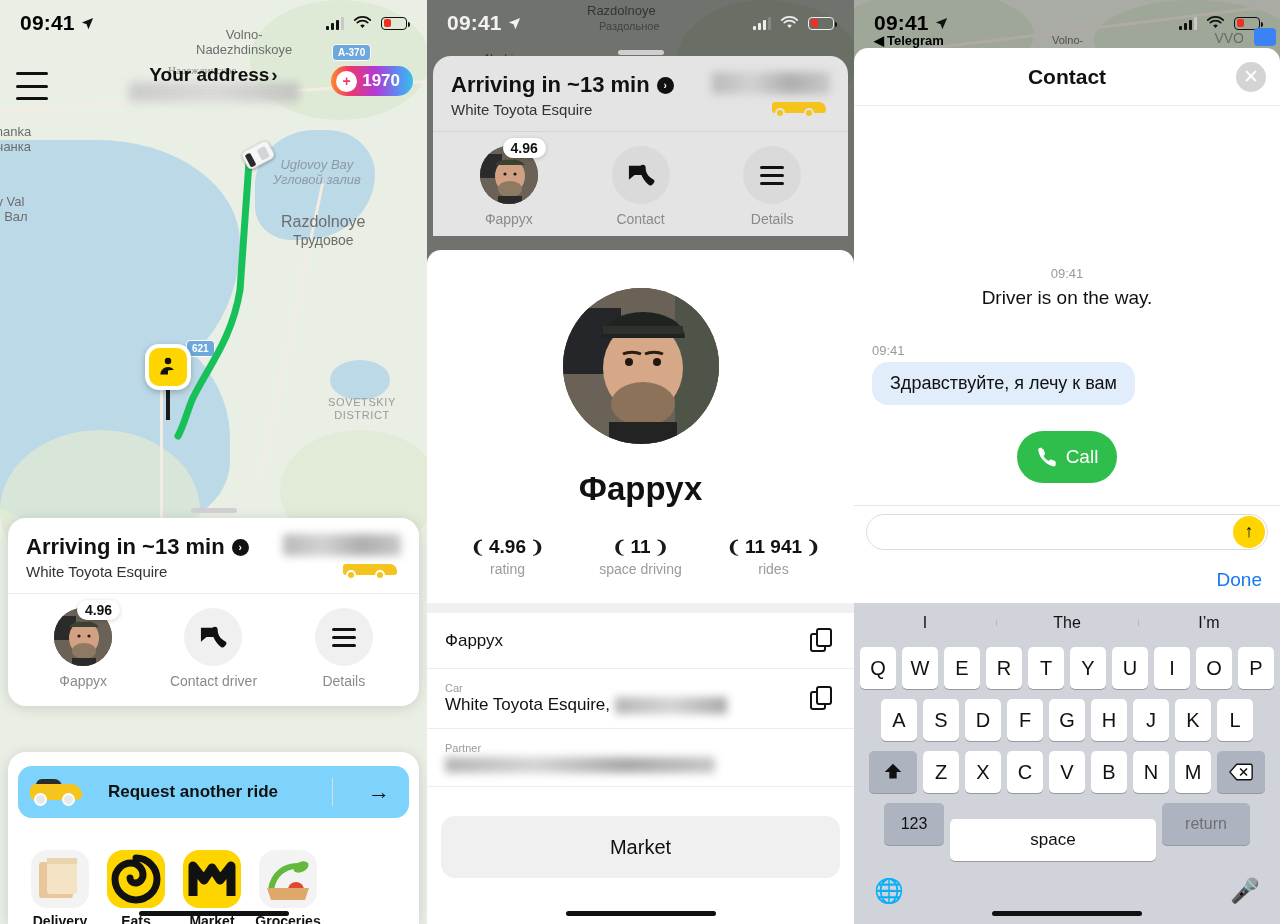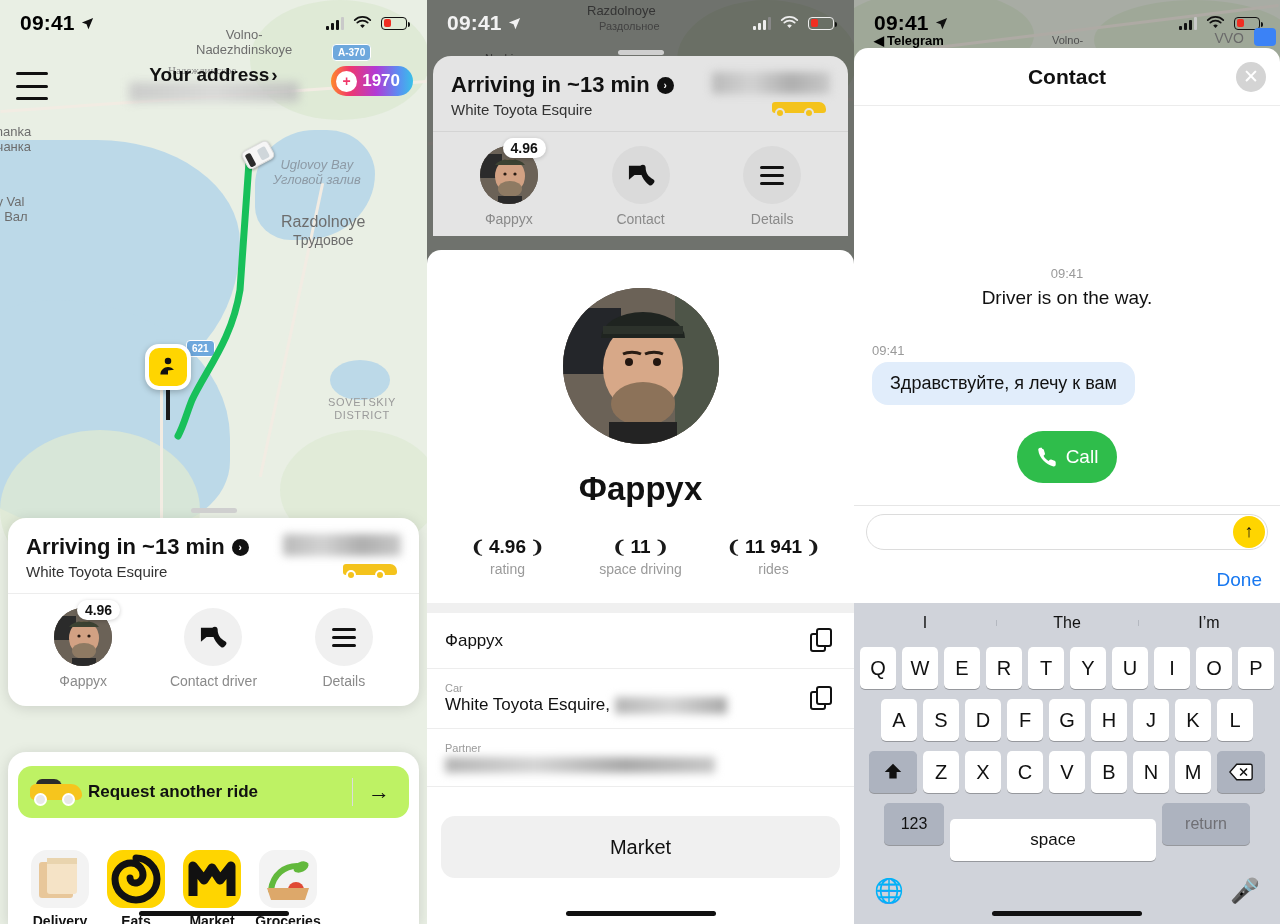--- a/index.html
+++ b/index.html
@@ -119,22 +119,22 @@
   .avatar { width:58px;height:58px;border-radius:50%; position:relative; overflow:visible;}
   .avatar .ph { width:58px;height:58px;border-radius:50%; overflow:hidden; position:relative;
     background:#5a5046; }
   .rating-pill { position:absolute; right:-8px; top:-8px; background:#fff; border-radius:11px;
     padding:2px 8px; font-size:14px; font-weight:600; color:#111; box-shadow:0 1px 4px rgba(0,0,0,.18); }
   .burger-ic { display:flex; flex-direction:column; gap:5px; }
   .burger-ic i { width:24px;height:3px;background:#111;border-radius:2px;display:block;}
 
   
   .card.services { top:752px; bottom:0; border-radius:18px 18px 0 0; padding:14px 10px 0;}
-  .req-row { height:52px; background:#bef264; border-radius:14px; display:flex; align-items:center;
-    padding:0 8px 0 10px; gap:4px; }
+  .req-row { height:52px; background:#7dd3fc; border-radius:14px; display:flex; align-items:center;
+    padding:0 8px 0 10px; gap:24px; }
   .req-car { width:56px;height:30px;position:relative;flex:0 0 auto;}
   .req-car .b{position:absolute;left:2px;top:7px;width:52px;height:16px;background:#f6c51d;border-radius:6px 12px 5px 5px;}
   .req-car .roof{position:absolute;left:8px;top:2px;width:26px;height:10px;background:#2b2b2b;border-radius:6px 8px 0 0;}
   .req-car .w1,.req-car .w2{position:absolute;bottom:1px;width:13px;height:13px;border:2.5px solid #fff;border-radius:50%;background:#e8e8e8;}
   .req-car .w1{left:6px}.req-car .w2{left:34px}
   .req-text { flex:1; font-size:17px; font-weight:700; color:#111; }
   .req-div { width:1px; height:28px; background:#dcdcdc; }
   .req-arrow { width:44px; text-align:center; font-size:22px; color:#111; }
 
   .svc-row { display:flex; justify-content:flex-start; padding:32px 4px 0; }

